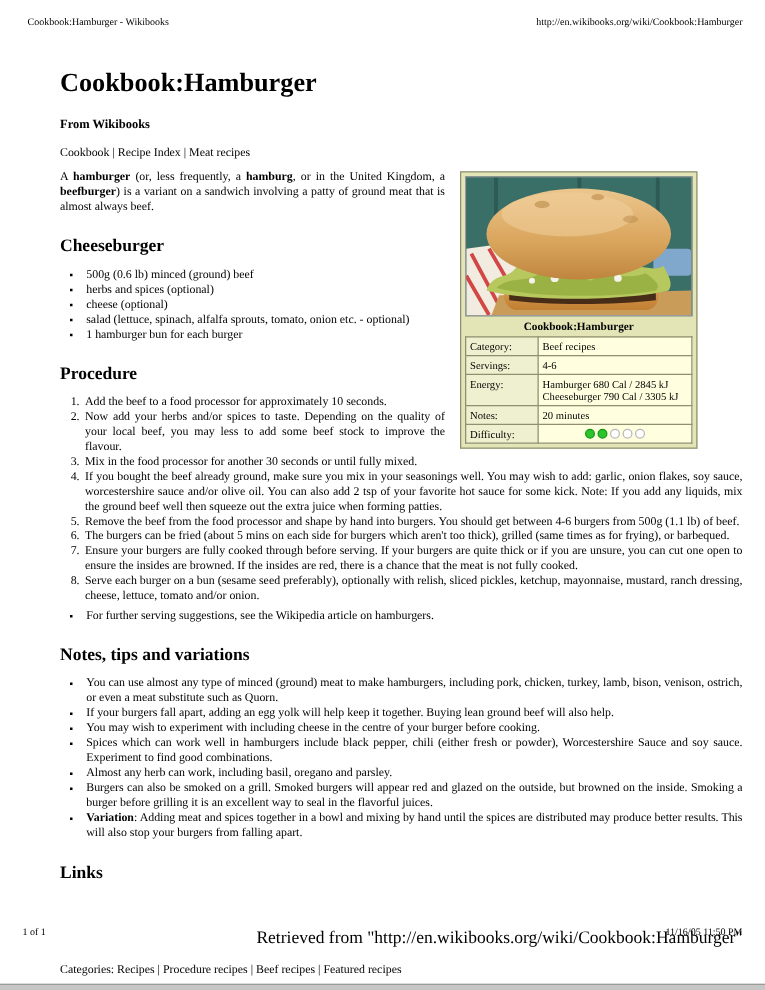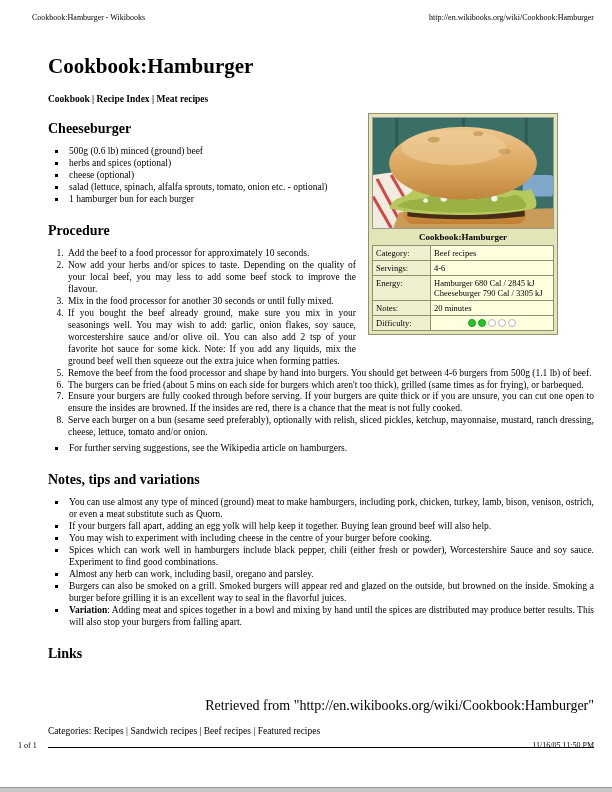--- a/index.html
+++ b/index.html
@@ -13,27 +13,27 @@
     --dot-border:#b8b8b8;
   }
   *{box-sizing:border-box;}
   html,body{margin:0;padding:0;}
   body{
     width:612px;height:792px;position:relative;overflow:hidden;
     background:var(--page-bg);color:#000;
     font-family:"Liberation Serif", serif;
   }
   .print-header{
-    position:absolute;top:13px;left:32px;right:18px;
+    position:absolute;top:13px;left:22px;right:18px;
     display:flex;justify-content:space-between;font-size:8px;
   }
   .content{position:absolute;left:48px;top:54px;width:546px;}
   h1.title{font-size:21px;margin:0 0 15px 0;font-weight:bold;}
   .from-line{font-size:10px;font-weight:bold;margin:0 0 13px 0;}
-  .breadcrumb{font-size:9.5px;margin:12px 0 9px 0;font-weight:bold;}
+  .breadcrumb{font-size:9.5px;margin:12px 0 9px 0;}
   .intro{font-size:9.5px;line-height:1.26;text-align:justify;margin:0 0 4px 0;}
   h2.section{font-size:14px;font-weight:bold;margin:17px 0 9px 0;}
   ul.bullets, ol.steps{
     font-size:9.5px;line-height:1.26;text-align:justify;
     margin:0 0 4px 0;
   }
   ul.bullets{list-style-type:square;padding-left:19px;}
   ul.bullets li{padding-left:2px;margin:0;}
   ol.steps{padding-left:18px;}
   ol.steps li{padding-left:2px;margin:0;}
@@ -70,20 +70,21 @@
 
 <div class="print-header">
   <span>Cookbook:Hamburger - Wikibooks</span>
   <span>http://en.wikibooks.org/wiki/Cookbook:Hamburger</span>
 </div>
 
 <div class="content clearfix">
 
   <h1 class="title">Cookbook:Hamburger</h1>
 
+  <div class="from-line">From Wikibooks</div>
 
   <div class="breadcrumb">
     <span>Cookbook</span><span> | </span><span>Recipe Index</span><span> | </span><span>Meat recipes</span>
   </div>
 
   <div class="infobox">
     <svg class="infobox-photo" viewBox="0 0 178 112" preserveAspectRatio="none">
       <defs>
         <linearGradient id="bunTop" x1="0" y1="0" x2="0" y2="1">
           <stop offset="0" stop-color="#ecc68d"></stop>
@@ -149,20 +150,21 @@
                 <span class="dot"></span>
                 <span class="dot"></span>
                 <span class="dot"></span>
               </div>
           </td>
         </tr>
       </tbody>
     </table>
   </div>
 
+  <p class="intro"><span>A </span><b>hamburger</b><span> (or, less frequently, a </span><b>hamburg</b><span>, or in the United Kingdom, a </span><b>beefburger</b><span>) is a variant on a sandwich involving a patty of ground meat that is almost always beef.</span></p>
 
   <h2 class="section">Cheeseburger</h2>
   <ul class="bullets">
     <li>500g (0.6 lb) minced (ground) beef</li>
     <li>herbs and spices (optional)</li>
     <li>cheese (optional)</li>
     <li>salad (lettuce, spinach, alfalfa sprouts, tomato, onion etc. - optional)</li>
     <li>1 hamburger bun for each burger</li>
   </ul>
 
@@ -192,21 +194,21 @@
     <li><b>Variation</b><span>: Adding meat and spices together in a bowl and mixing by hand until the spices are distributed may produce better results. This will also stop your burgers from falling apart.</span></li>
   </ul>
 
   <h2 class="section">Links</h2>
 
   <div class="retrieved">
     <span>Retrieved from </span><span>"http://en.wikibooks.org/wiki/Cookbook:Hamburger"</span>
   </div>
 
   <div class="categories">
-    <span>Categories: </span><span>Recipes</span><span> | </span><span>Sandwich recipes</span><span> | </span><span>Beef recipes</span><span> | </span><span>Featured recipes</span>
+    <span>Categories: </span><span>Recipes</span><span> | </span><span>Procedure recipes</span><span> | </span><span>Beef recipes</span><span> | </span><span>Featured recipes</span>
   </div>
 
   <hr class="rule">
 
 </div>
 
 <div class="print-footer">
   <span>1 of 1</span>
   <span>11/16/05 11:50 PM</span>
 </div>

